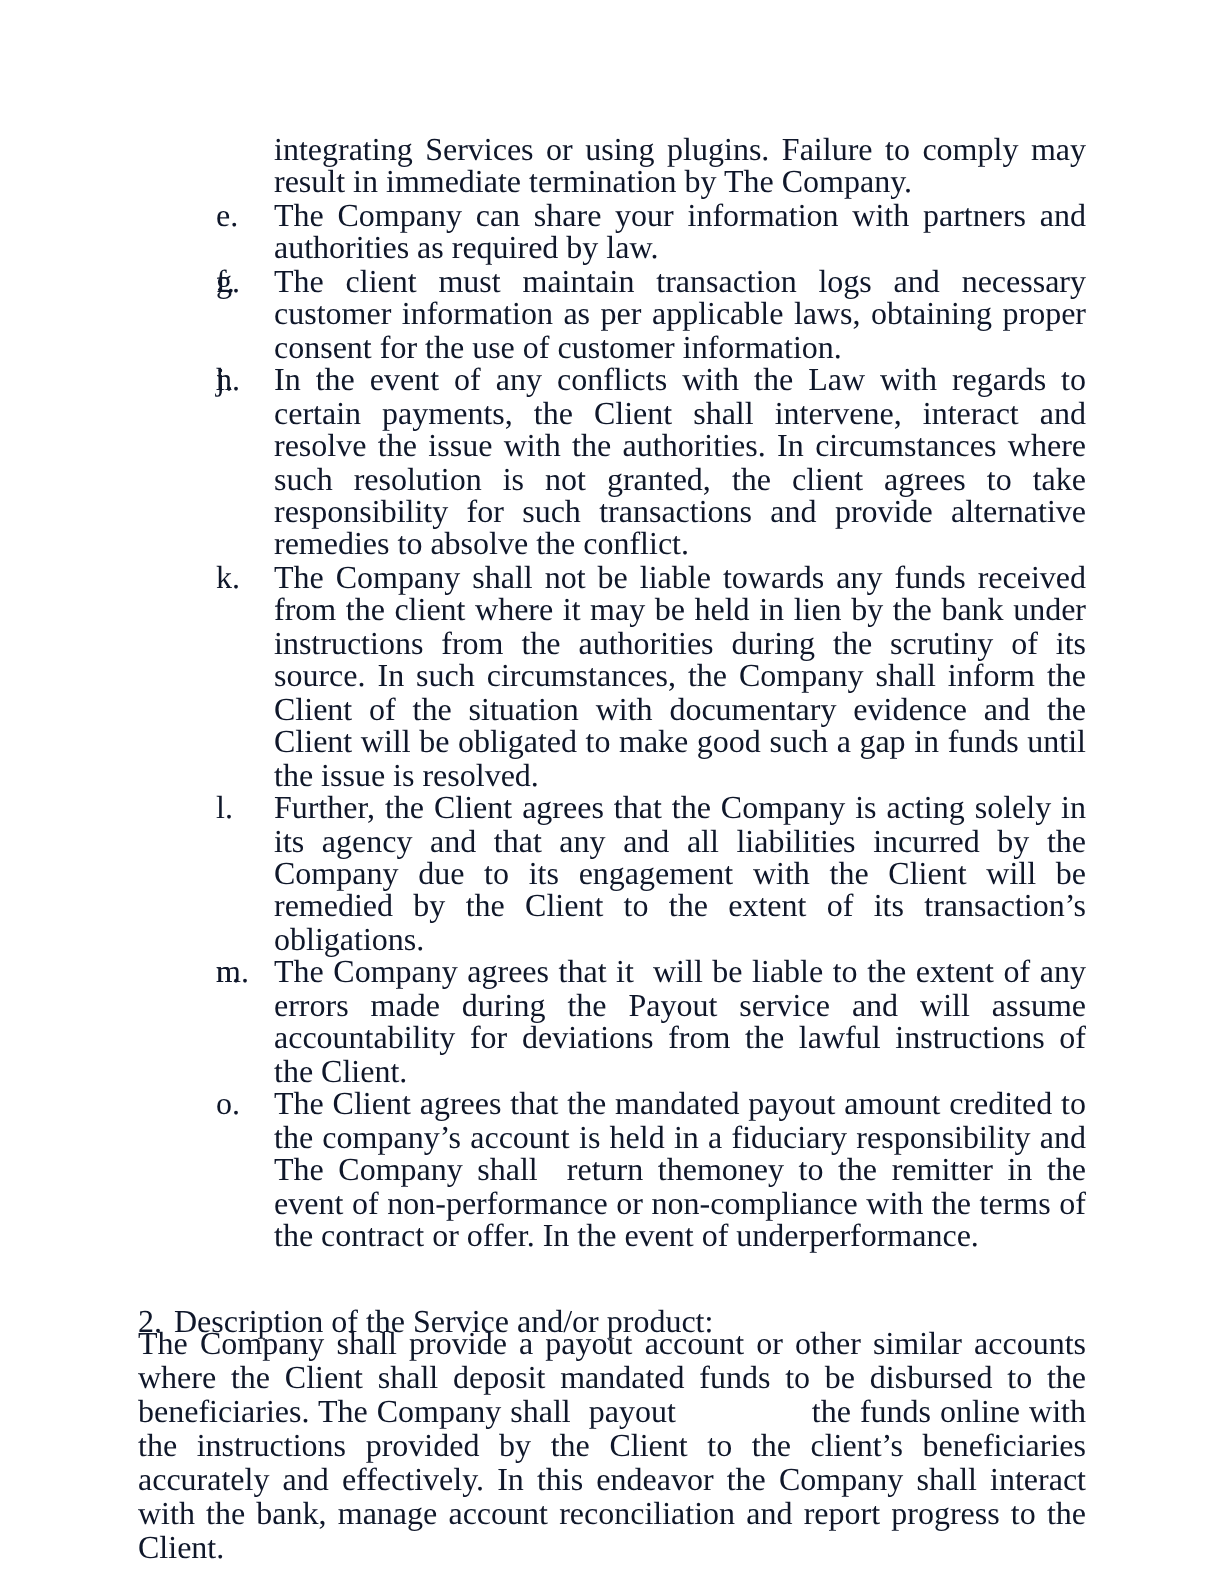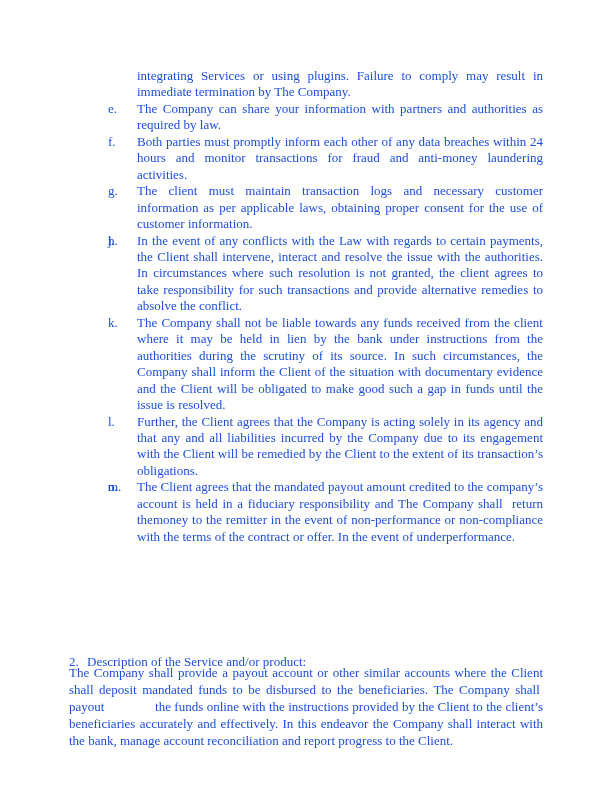--- a/index.html
+++ b/index.html
@@ -5,23 +5,23 @@
   html, body {
     margin: 0;
     padding: 0;
     background: #ffffff;
   }
   .page {
     position: relative;
     width: 612px;
     height: 780px;
     background: #ffffff;
-    color: #1d4ed8;
+    color: #0f172a;
     font-family: "Liberation Serif", "DejaVu Serif", serif;
-    font-size: 13px;
+    font-size: 16px;
     overflow: hidden;
   }
   .list-block {
     position: absolute;
     top: 68px;
     left: 108px;
     width: 435px;
   }
   .list-item {
     position: relative;
@@ -64,21 +64,20 @@
     <div class="list-item">
       <span class="marker"></span>
       <span class="text">integrating Services or using plugins. Failure to comply may result in immediate termination by The Company.</span>
     </div>
     <div class="list-item">
       <span class="marker">e.</span>
       <span class="text">The Company can share your information with partners and authorities as required by law.</span>
     </div>
     <div class="list-item">
       <span class="marker">f.</span>
-      <span class="text">Both parties must promptly inform each other of any data breaches within 24 hours and monitor transactions for fraud and anti-money laundering activities.</span>
     </div>
     <div class="list-item">
       <span class="marker">g.</span>
       <span class="text">The client must maintain transaction logs and necessary customer information as per applicable laws, obtaining proper consent for the use of customer information.</span>
     </div>
     <div class="list-item">
       <span class="marker">h.</span>
     </div>
     <div class="list-item">
       <span class="marker">i.</span>
@@ -93,20 +92,21 @@
     </div>
     <div class="list-item">
       <span class="marker">l.</span>
       <span class="text">Further, the Client agrees that the Company is acting solely in its agency and that any and all liabilities incurred by the Company due to its engagement with the Client will be remedied by the Client to the extent of its transaction’s obligations.</span>
     </div>
     <div class="list-item">
       <span class="marker">m.</span>
     </div>
     <div class="list-item">
       <span class="marker">n.</span>
+      <span class="text">The Company agrees that it&nbsp; will be liable to the extent of any errors made during the Payout service and will assume accountability for deviations from the lawful instructions of the Client.</span>
     </div>
     <div class="list-item">
       <span class="marker">o.</span>
       <span class="text">The Client agrees that the mandated payout amount credited to the company’s account is held in a fiduciary responsibility and The Company shall&nbsp; return themoney to the remitter in the event of non-performance or non-compliance with the terms of the contract or offer. In the event of underperformance.</span>
     </div>
   </div>
 
   <div class="section-heading">
     <span class="heading-number">2.</span><span>Description of the Service and/or product:</span>
   </div>

